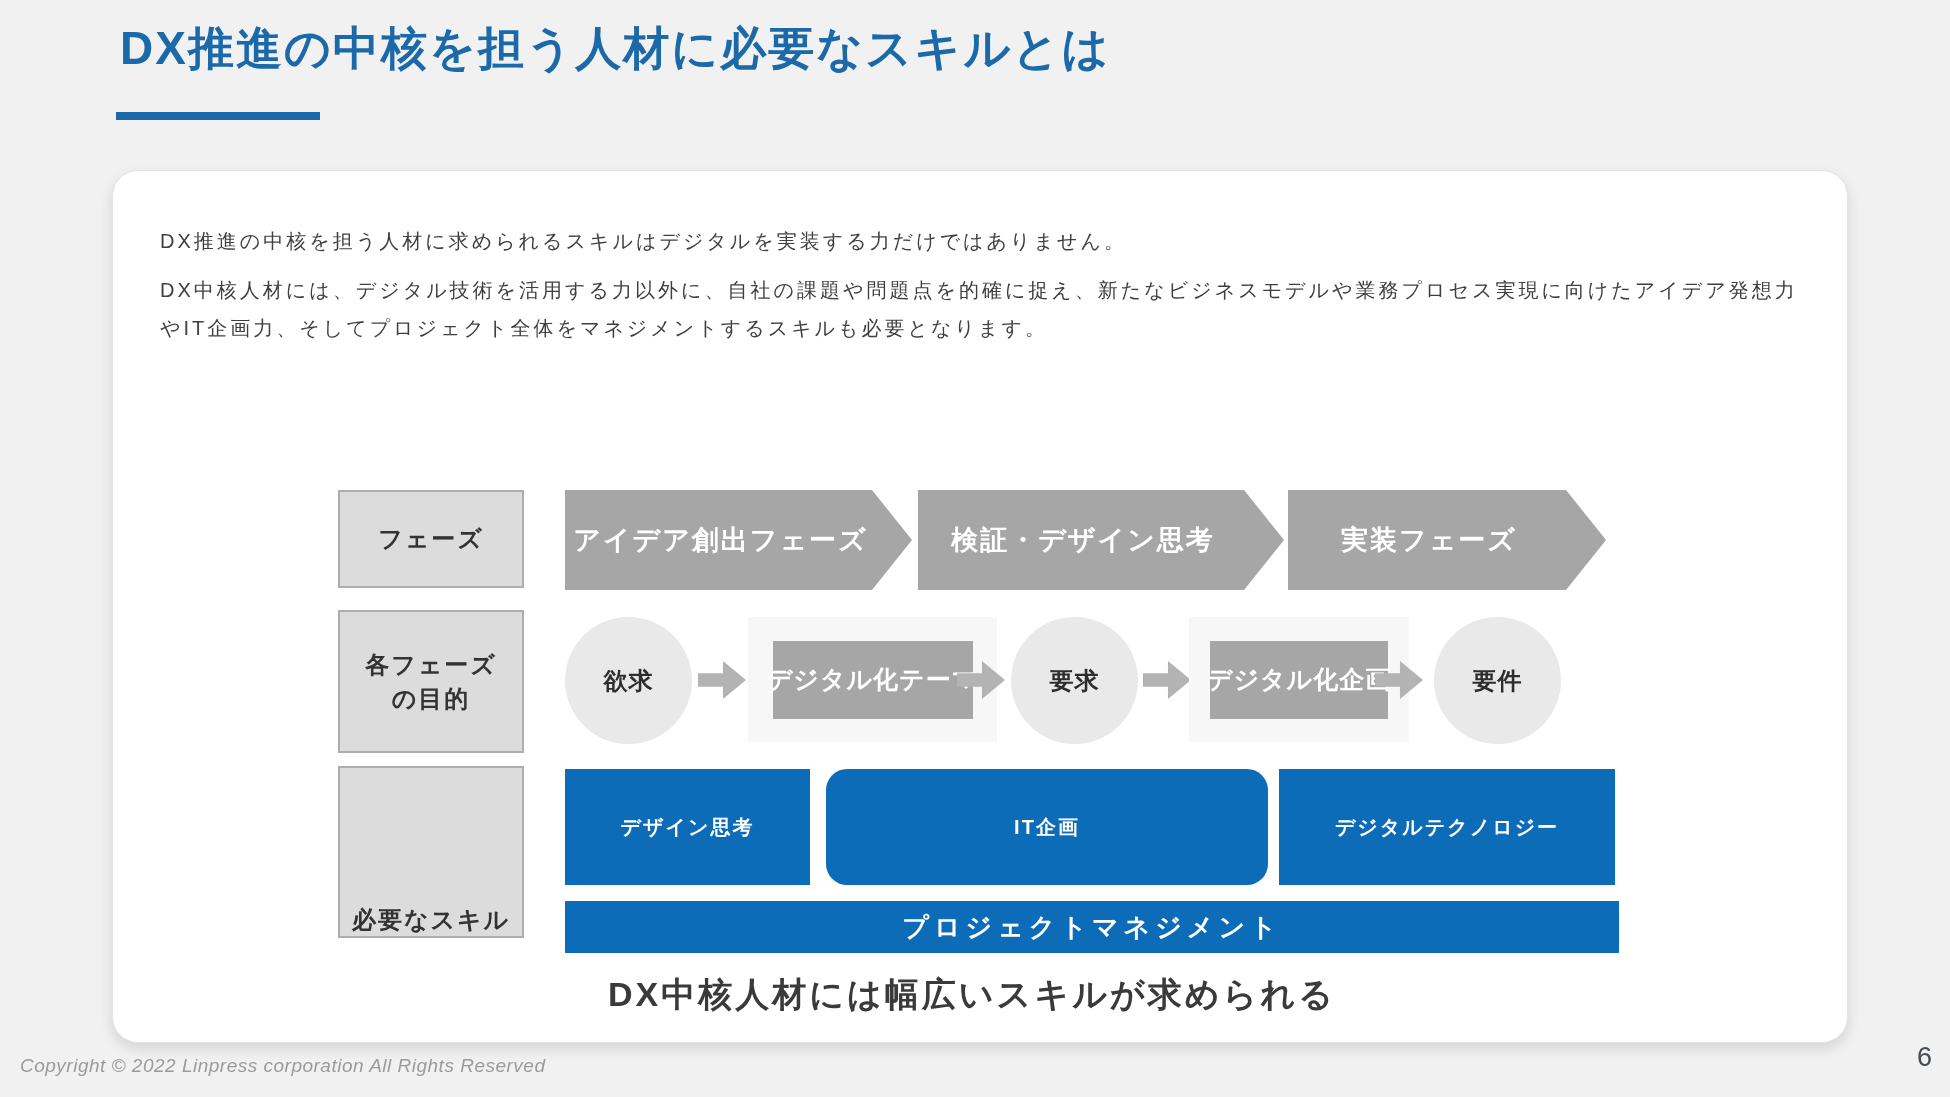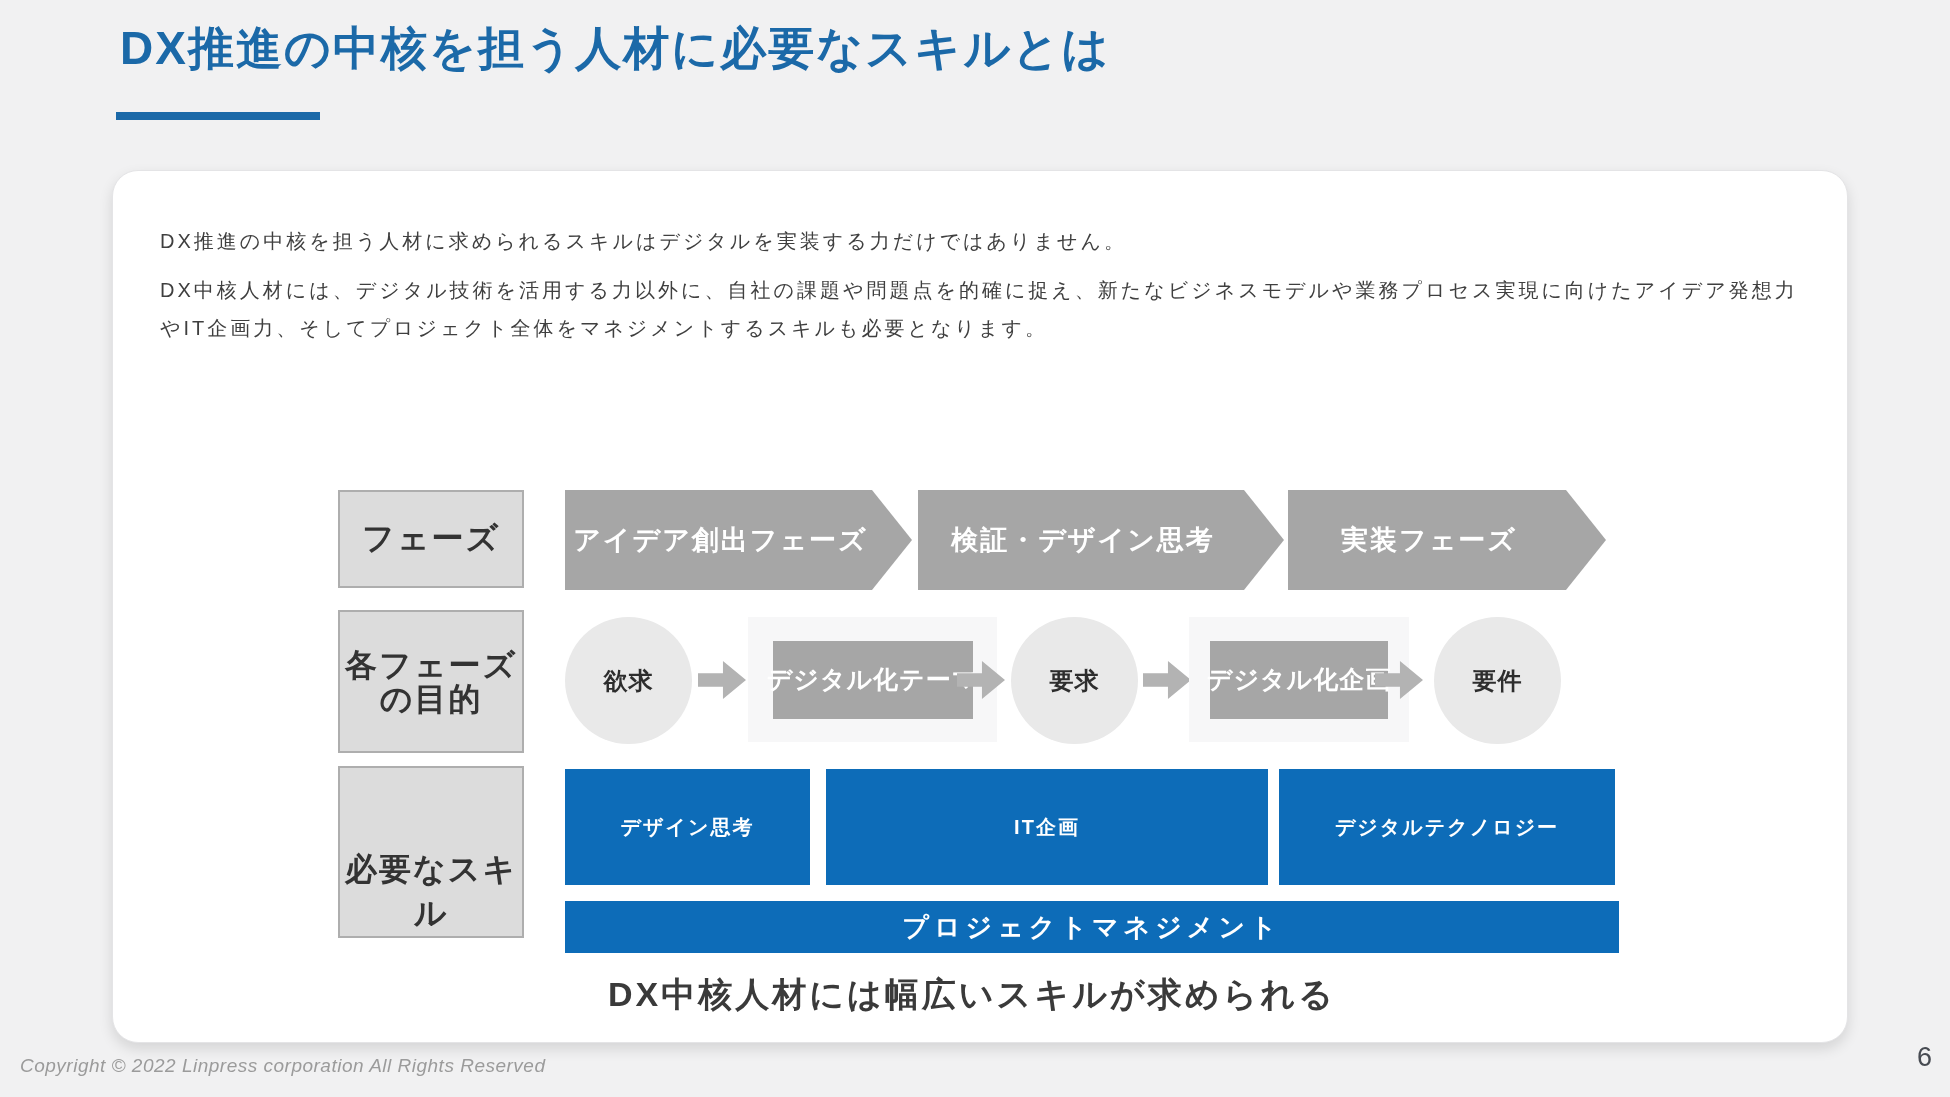--- a/index.html
+++ b/index.html
@@ -37,21 +37,21 @@
     font-size:20px;line-height:38px;letter-spacing:3px;color:#3f3f3f;
   }
   .intro p{margin:0 0 11px 0;}
   .intro b{font-weight:bold;color:#383838;}
 
   
   .label-box{
     position:absolute;left:338px;width:186px;
     background:#dcdcdc;border:2px solid #aeaeae;box-sizing:border-box;
     display:flex;flex-direction:column;align-items:center;justify-content:center;
-    font-size:32px;font-weight:bold;color:#333;letter-spacing:2px;text-align:center;
+    font-size:24px;font-weight:bold;color:#333;letter-spacing:2px;text-align:center;
   }
   .label-phase{top:490px;height:98px;}
   .label-purpose{top:610px;height:143px;line-height:34px;}
   .label-skills{top:766px;height:172px;justify-content:flex-end;}
 
   
   .chevron{
     position:absolute;top:490px;height:100px;background:#a6a6a6;
     clip-path:polygon(0 0, calc(100% - 40px) 0, 100% 50%, calc(100% - 40px) 100%, 0 100%);
     display:flex;align-items:center;justify-content:center;
@@ -92,21 +92,21 @@
   .gray-box-theme{width:200px;}
   .gray-box-plan{width:178px;}
 
   
   .blue-box{
     position:absolute;top:769px;height:116px;background:#0d6cb8;
     display:flex;align-items:center;justify-content:center;
     color:#fff;font-size:20px;font-weight:bold;letter-spacing:2px;white-space:nowrap;
   }
   .blue-1{left:565px;width:245px;}
-  .blue-2{left:826px;width:442px;}
+  .blue-2{left:826px;width:442px;border-radius:21px;}
   .blue-3{left:1279px;width:336px;}
   .pm-bar{
     position:absolute;top:901px;left:565px;width:1054px;height:52px;background:#0d6cb8;
     display:flex;align-items:center;justify-content:center;
     color:#fff;font-size:26px;font-weight:bold;letter-spacing:5px;white-space:nowrap;
   }
 
   
   .conclusion{
     position:absolute;left:104px;top:972px;width:1736px;text-align:center;

